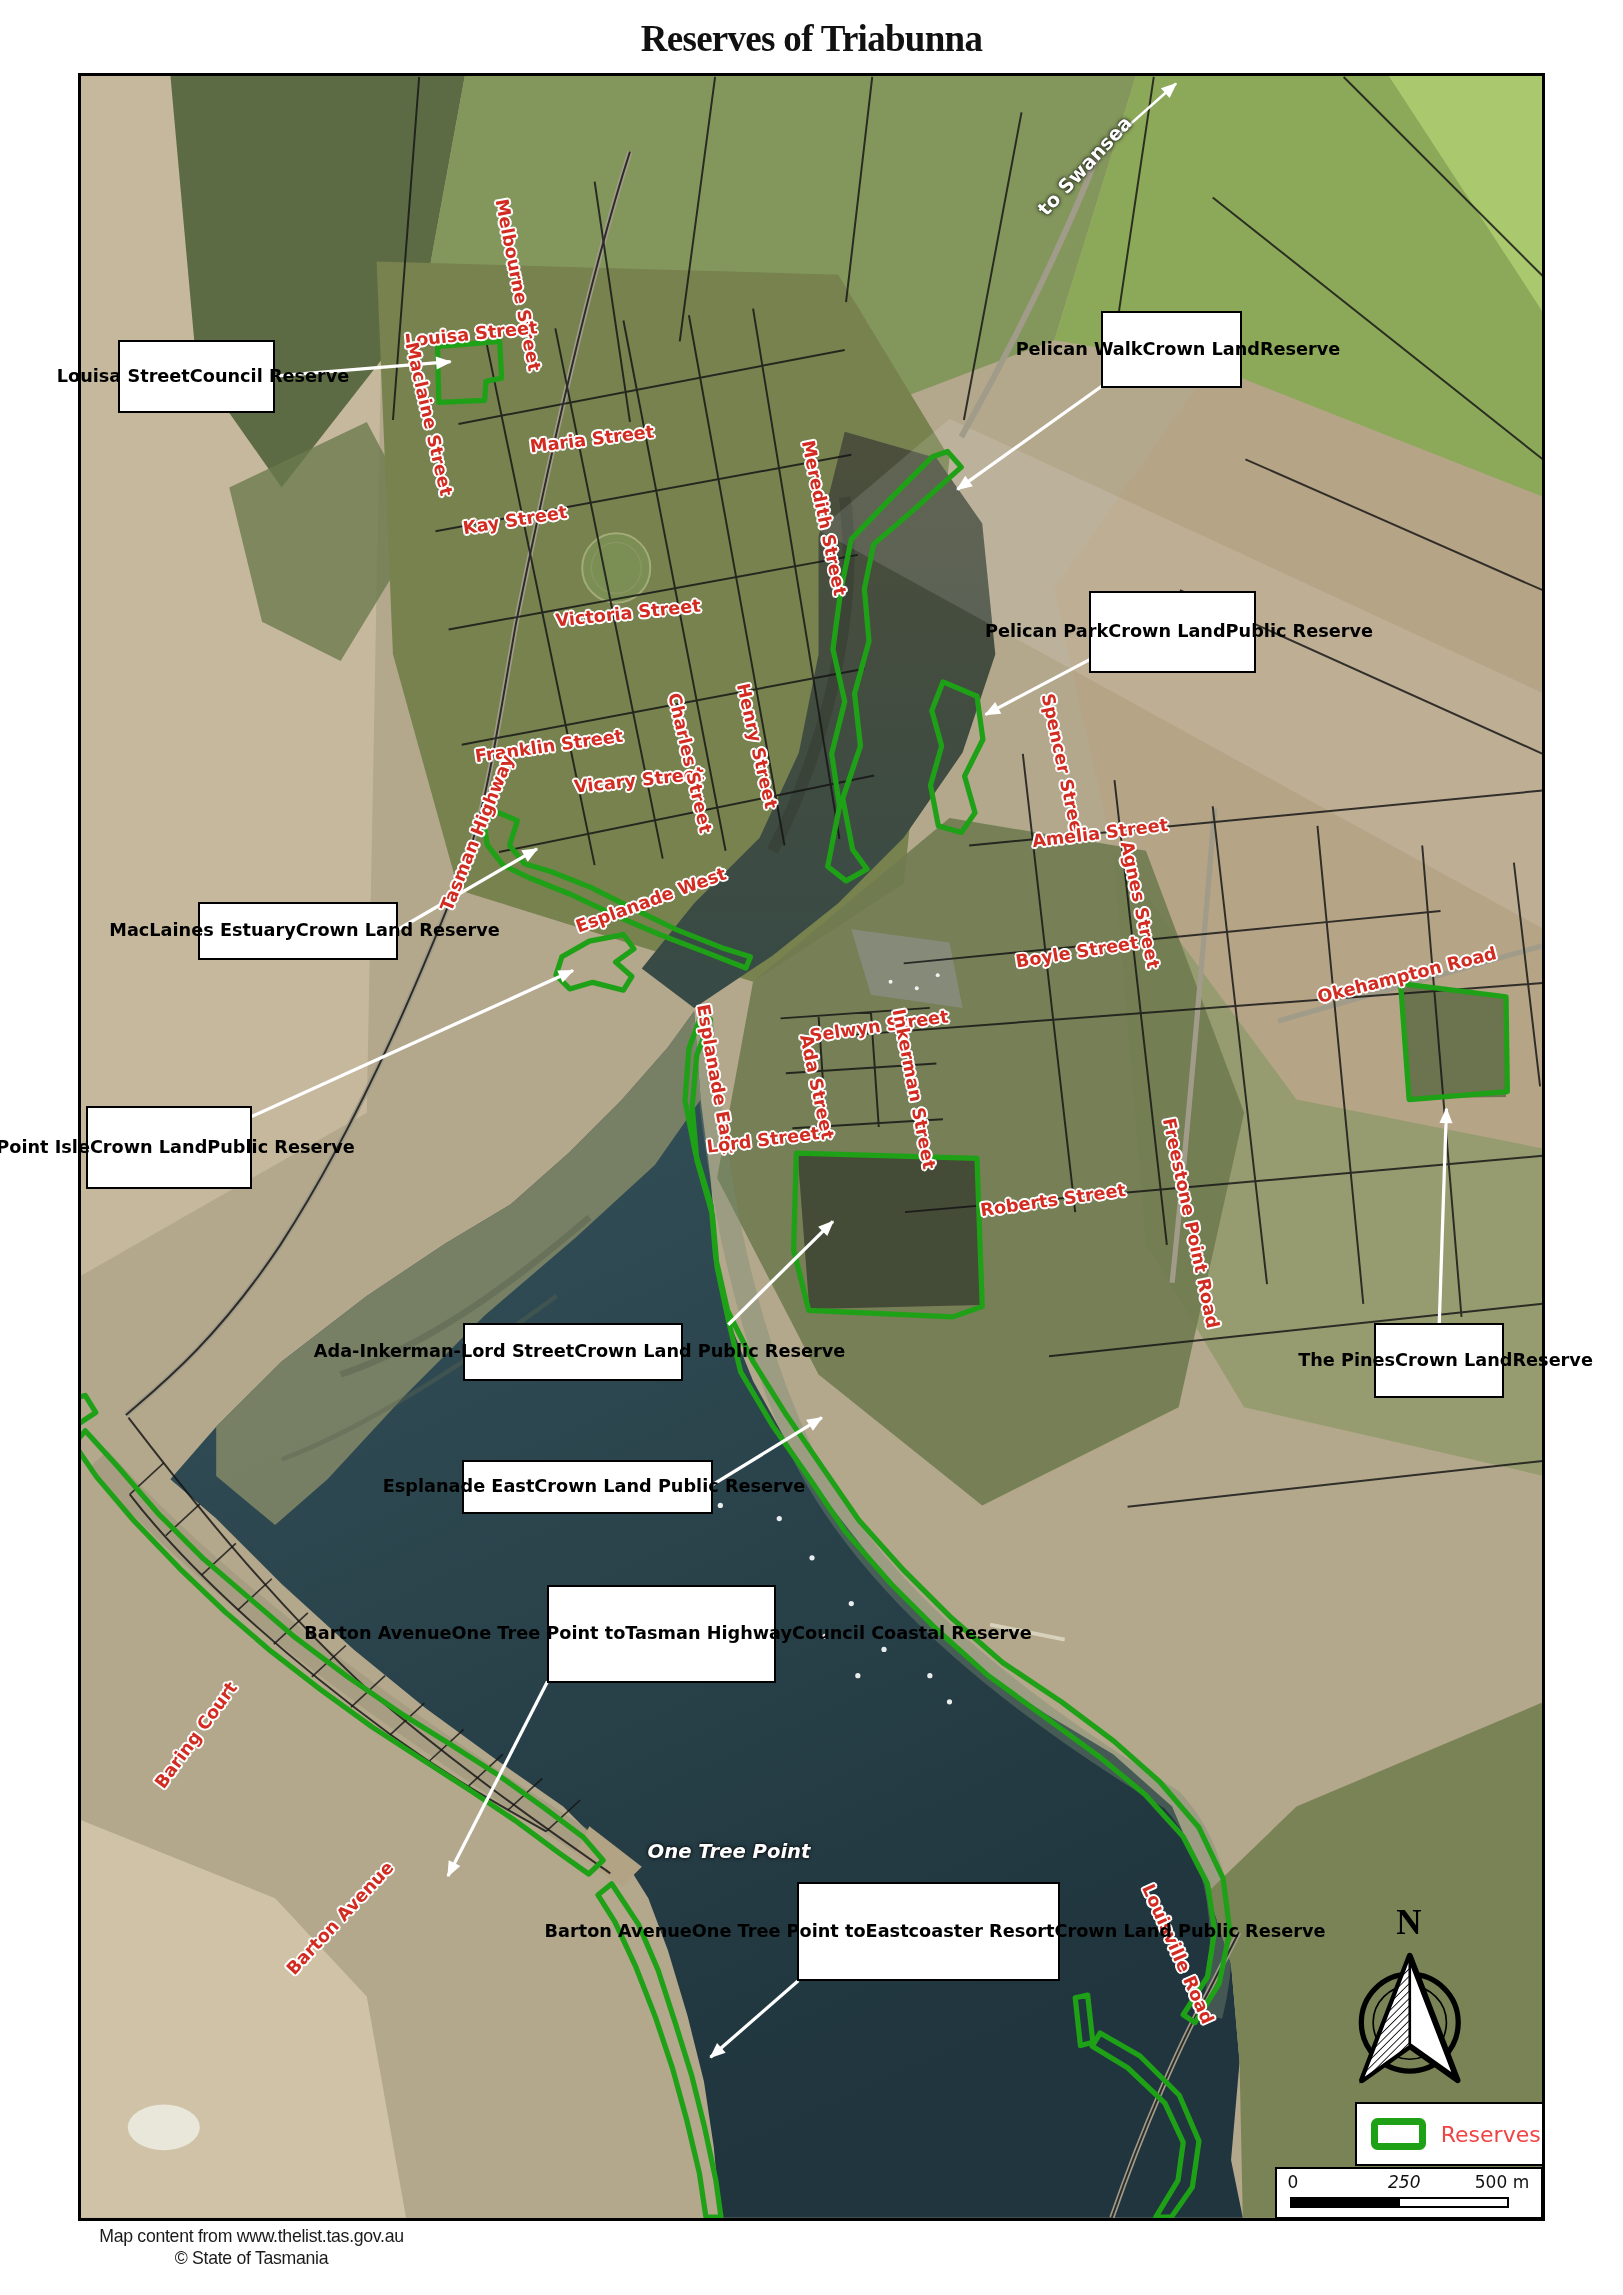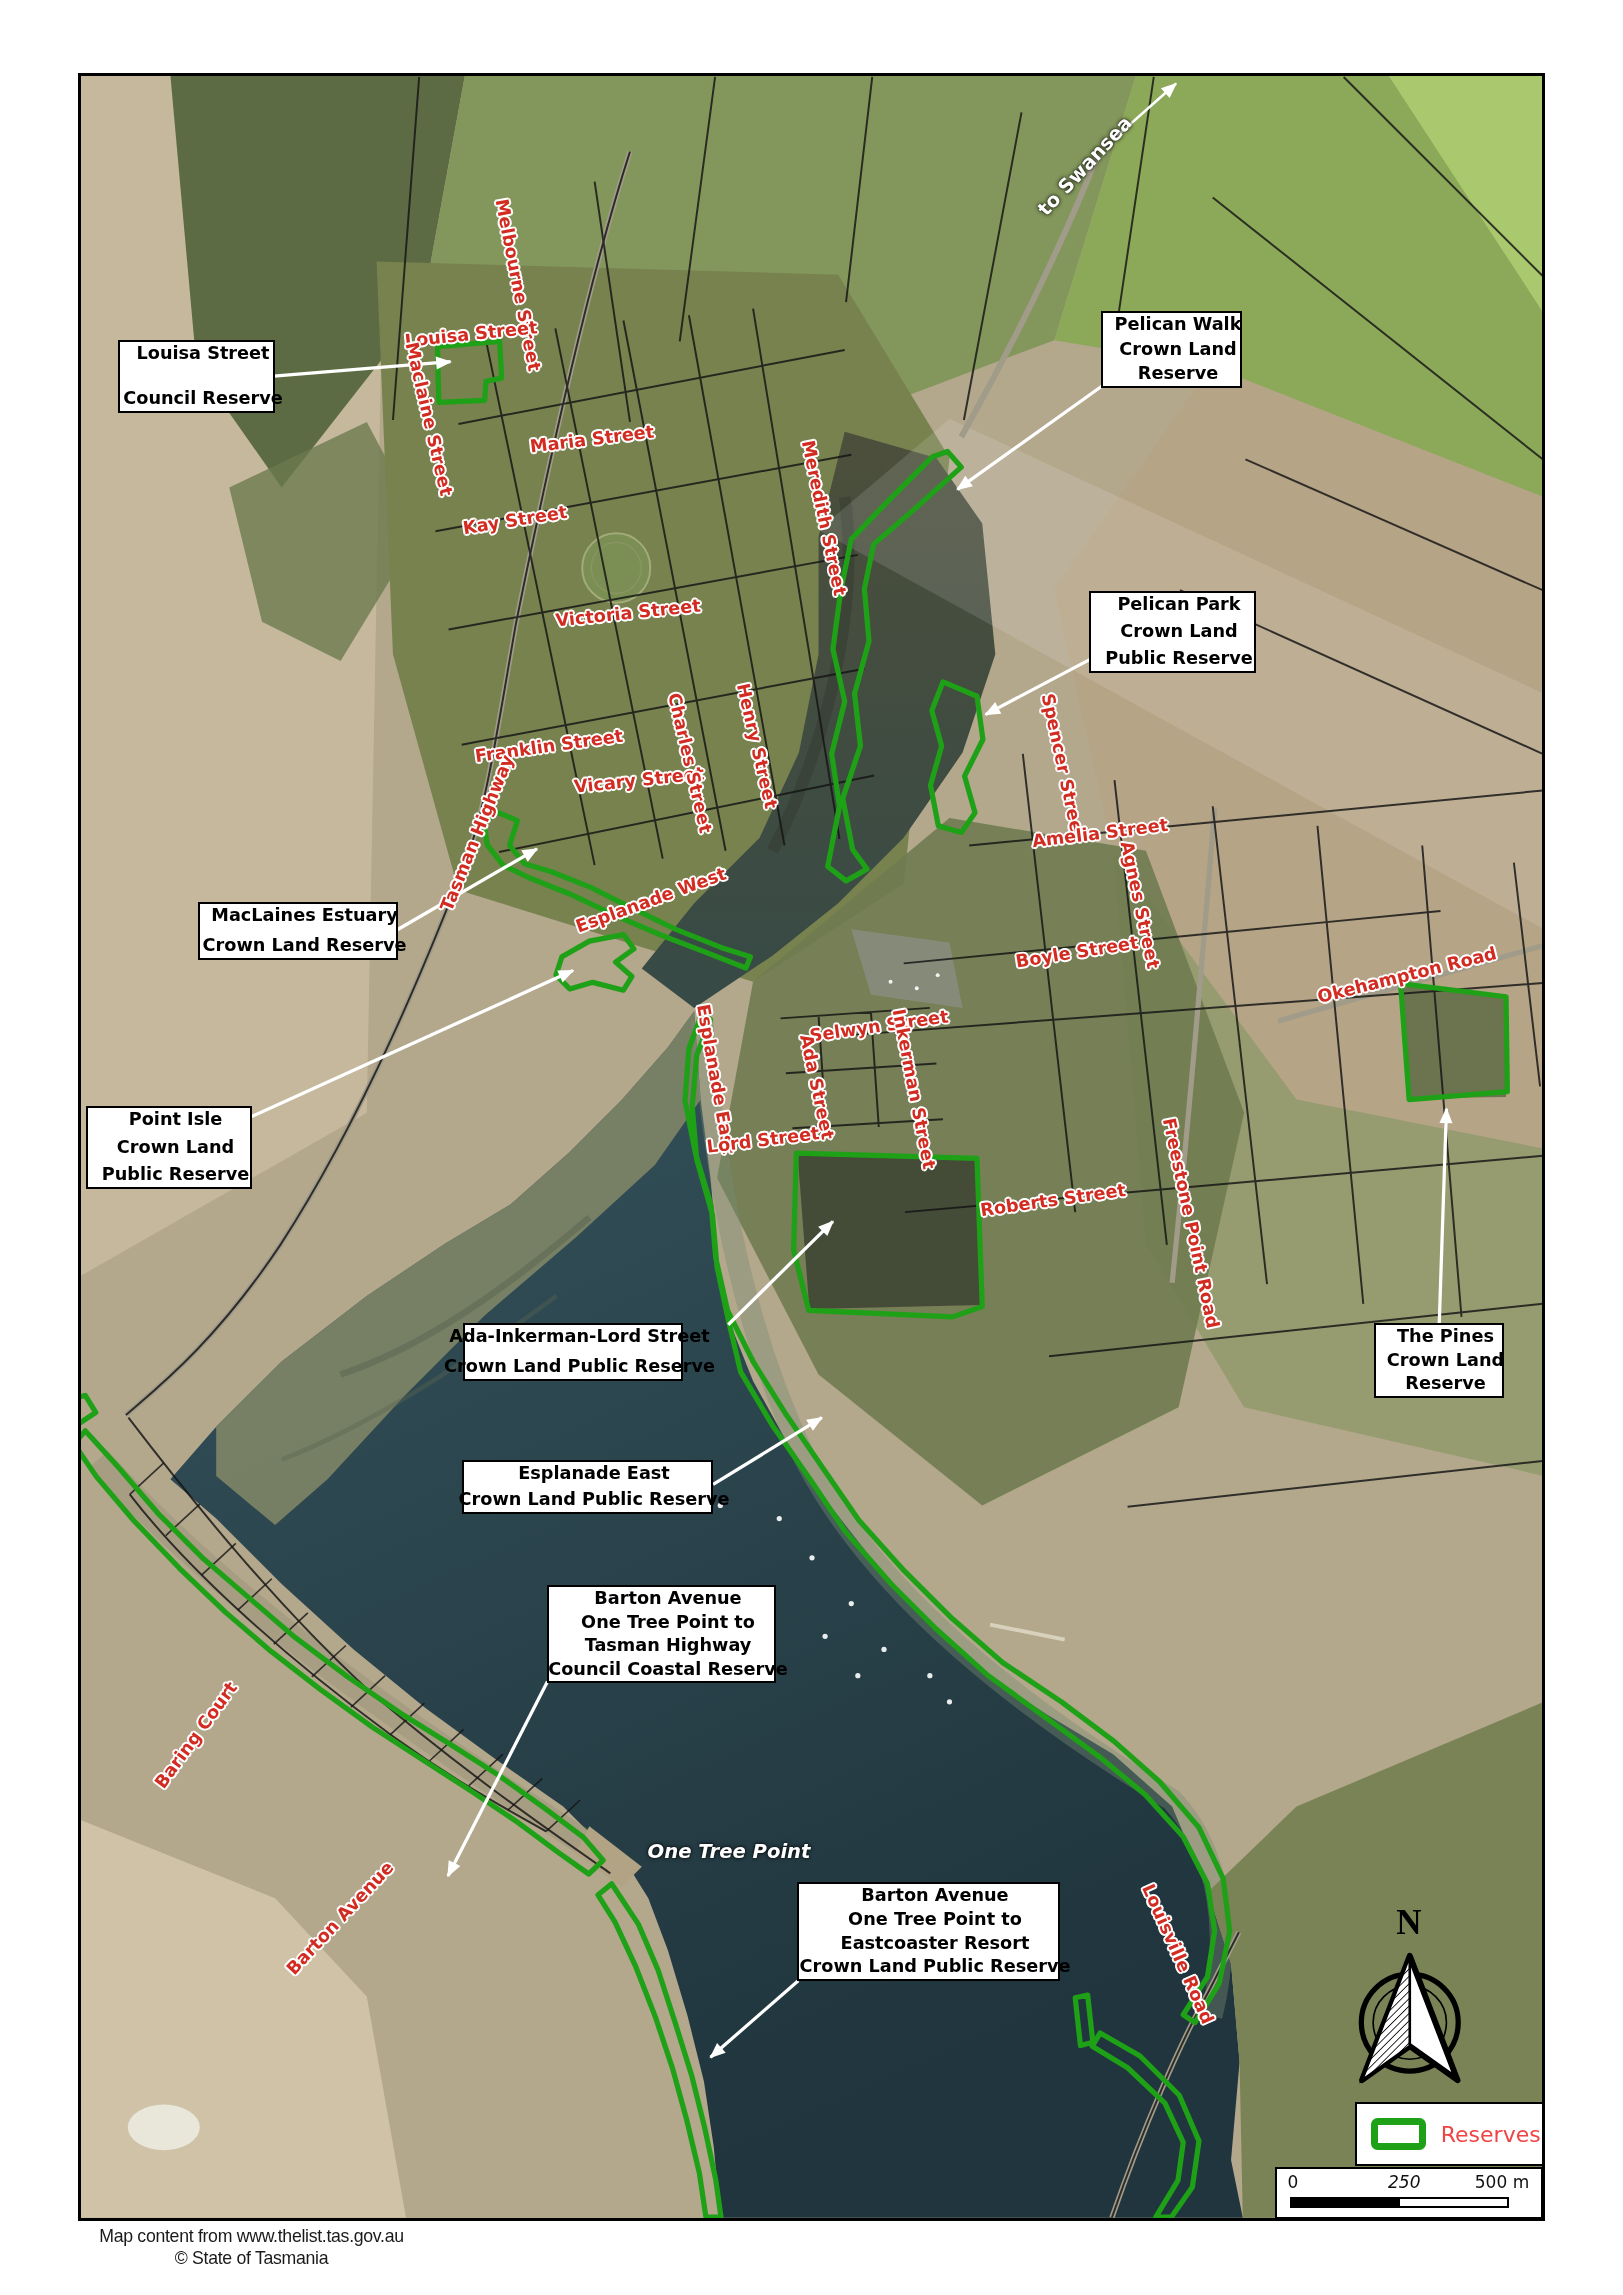--- a/index.html
+++ b/index.html
@@ -13,21 +13,21 @@
          border:3.3px solid #000;box-sizing:border-box;z-index:5;pointer-events:none;}
   .street{position:absolute;color:#d22c22;font-weight:700;font-size:17.7px;white-space:nowrap;
           z-index:2;transform:translate(-50%,-50%) rotate(var(--r,0deg));
           text-shadow:-1.3px -1.3px 0 #fff,1.3px -1.3px 0 #fff,-1.3px 1.3px 0 #fff,1.3px 1.3px 0 #fff,
                       0 -2px 0 #fff,0 2px 0 #fff,-2px 0 0 #fff,2px 0 0 #fff;}
   .wlabel{position:absolute;color:#ffffff;font-weight:700;font-size:19.6px;white-space:nowrap;z-index:2;
           transform:translate(-50%,-50%) rotate(var(--r,0deg));
           text-shadow:0 0 4.6px rgba(0,0,0,.85),0 0 2px rgba(0,0,0,.7);}
   .wlabel.italic{font-style:italic;margin-left:16px;}
   .callout{position:absolute;background:#fff;border:2px solid #000;box-sizing:border-box;
-           display:flex;flex-direction:column;justify-content:space-between;align-items:center;
+           display:flex;flex-direction:row;justify-content:center;align-items:center;
            text-align:center;font-weight:700;font-size:17.7px;line-height:23.6px;color:#000;z-index:4;padding-left:13px;}
   .callout span{white-space:nowrap;}
   .panel{position:absolute;background:#fff;border:2px solid #000;box-sizing:border-box;z-index:6;}
   .legend{left:1355px;top:2102px;width:189px;height:64px;display:flex;align-items:center;gap:14.4px;
           padding-left:14.4px;}
   .swatch{width:41px;height:18.3px;border:7.2px solid #1ea117;border-radius:6.5px;background:#fff;
           flex:0 0 auto;}
   .legend-label{font-size:22px;color:#ef4444;}
   .scalebar{left:1275px;top:2167px;width:268px;height:52px;}
   .ticks{position:relative;height:23.6px;font-size:17px;color:#111;}
@@ -41,20 +41,21 @@
            font-family:"Liberation Serif",serif;font-weight:700;font-size:35px;color:#000;z-index:6;}
   .attrib{position:absolute;left:73px;top:2225px;width:357px;text-align:center;z-index:8;
           font-family:"Liberation Sans",sans-serif;font-size:17.7px;line-height:22px;color:#1a1a1a;
           letter-spacing:-0.3px;}
 </style>
 </head>
 <body>
 
 <div class="page">
 
+  <div class="title">Reserves of Triabunna</div>
 
   <svg class="map-svg" width="1464" height="2144" viewBox="122 115 2236 3275" preserveAspectRatio="none">
     <defs>
       <linearGradient id="gEst" x1="0" y1="0" x2="0" y2="1">
         <stop offset="0" stop-color="#4c4f3b"></stop>
           <stop offset="1" stop-color="#374a46"></stop>
       </linearGradient>
       <linearGradient id="gBay" x1="0" y1="0" x2="0.4" y2="1">
         <stop offset="0" stop-color="#35535c"></stop>
           <stop offset="1" stop-color="#20353d"></stop>

